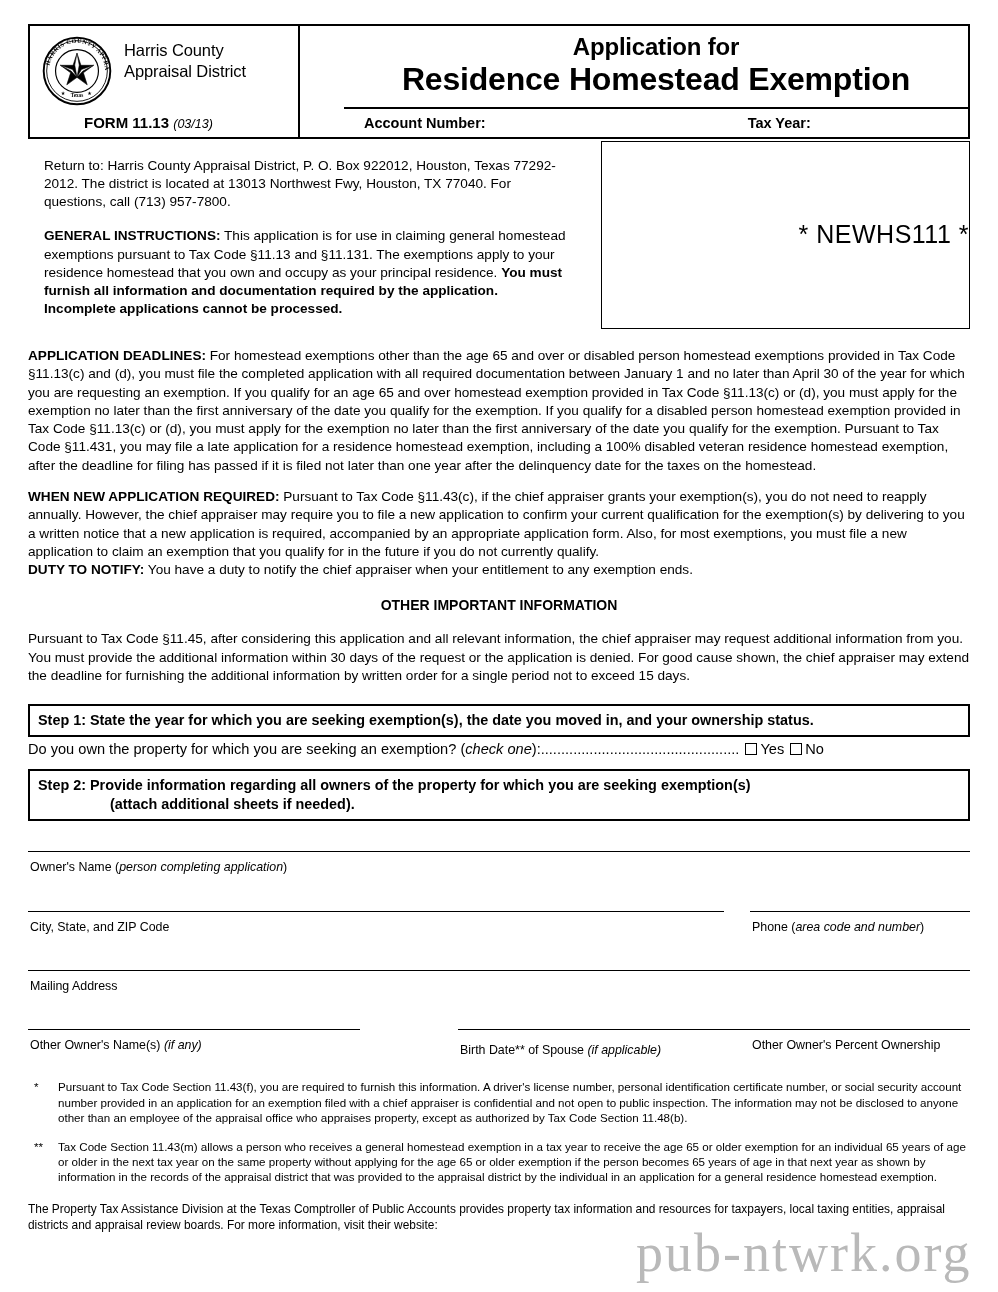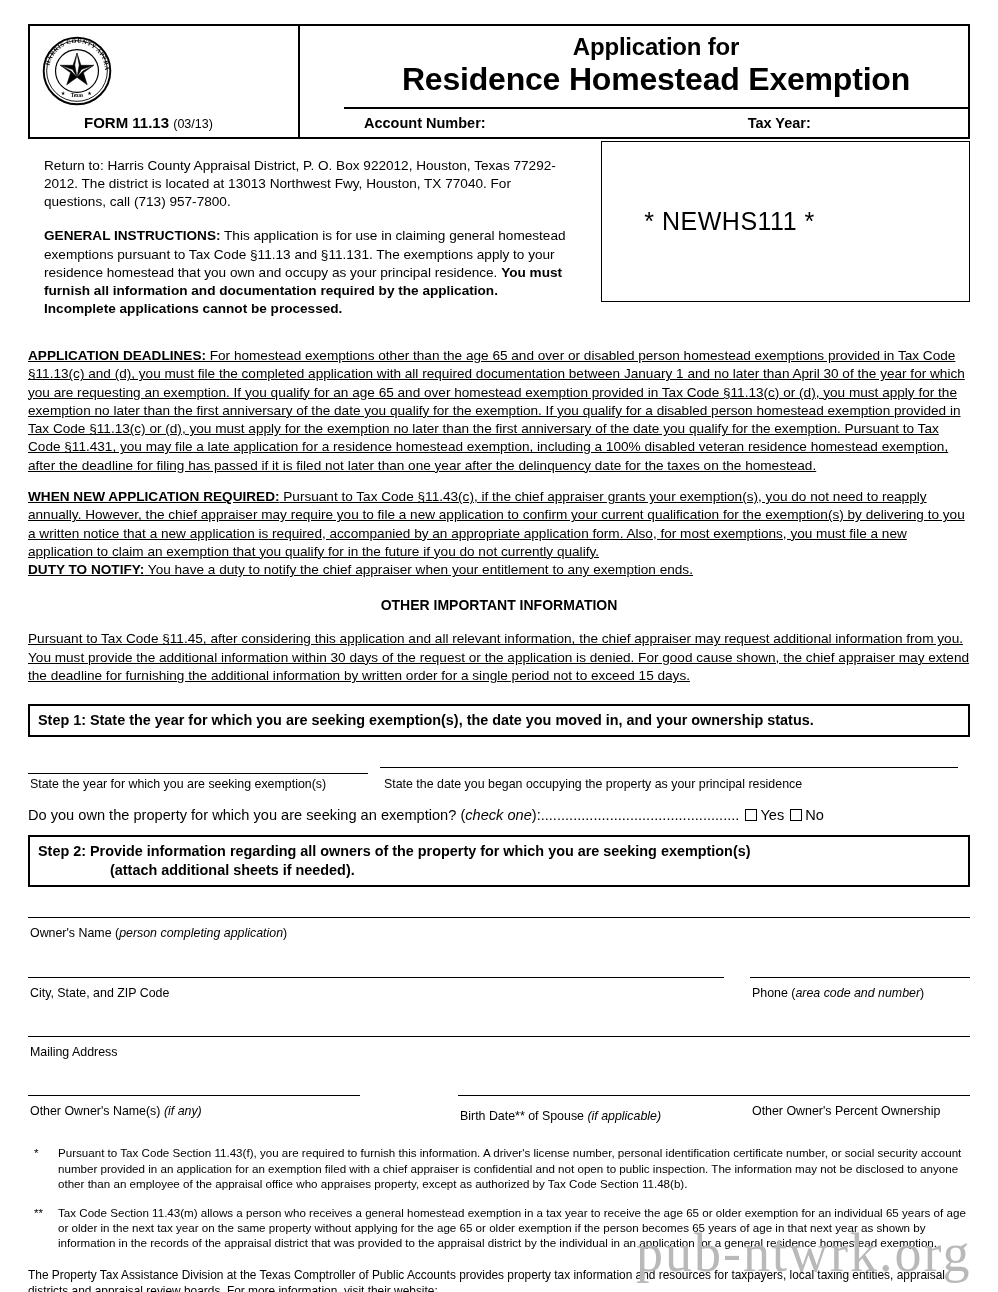--- a/index.html
+++ b/index.html
@@ -64,20 +64,21 @@
     font-size: 15px;
     font-weight: bold;
     padding-left: 48px;
     padding-bottom: 2px;
     padding-top: 4px;
     white-space: nowrap;
   }
   .formline .rev {
     font-weight: normal;
     font-size: 12.5px;
+    font-style: italic;
   }
   .hdr-right {
     flex: 1;
     display: flex;
     flex-direction: column;
     box-sizing: border-box;
     margin-left: 44px;
   }
   .title-cell {
     flex: 1;
@@ -126,41 +127,41 @@
     padding-right: 6px;
   }
   .intro-left p {
     margin: 16px;
     font-size: 13.6px;
     line-height: 1.335;
   }
   .intro-left p.second { margin-top: 5px; }
   .barcode-box {
     width: 372px;
-    height: 161px;
+    height: 188px;
     border: 1.5px solid #000;
     box-sizing: border-box;
     display: flex;
     align-items: center;
     padding-left: 42px;
     margin-left: 13px;
+    justify-content: flex-end;
   }
   .barcode-text {
     font-size: 25px;
     letter-spacing: 0.5px;
     font-family: "Liberation Sans", sans-serif;
   }
 
   
   .para {
     font-size: 13.6px;
     line-height: 1.345;
     margin: 0;
     text-align: left;
-    text-decoration: underline;
   }
   .spaced { margin-top: 13px; }
   .center-head {
     text-align: center;
     font-weight: bold;
     font-size: 14px;
     margin-top: 18px;
   }
 
   
@@ -260,20 +261,24 @@
               <textPath href="#arcTop" startOffset="6%">HARRIS COUNTY APPRAISAL DISTRICT</textPath>
             </text>
             <polygon points="50,26 55.3,42.3 72.4,42.3 58.6,52.4 63.8,68.7 50,58.6 36.2,68.7 41.4,52.4 27.6,42.3 44.7,42.3" fill="#000" stroke="#000" stroke-width="0.8"></polygon>
             <polygon points="50,26 53,42 50,58.6 47,42" fill="#fff" stroke="#000" stroke-width="0.7"></polygon>
             <polygon points="72.4,42.3 56,48 50,58.6 58,50" fill="#fff" stroke="#000" stroke-width="0.7"></polygon>
             <polygon points="27.6,42.3 44,48 50,58.6 42,50" fill="#fff" stroke="#000" stroke-width="0.7"></polygon>
             <text x="50" y="85" text-anchor="middle" font-family="'Liberation Serif', serif" font-size="7" font-weight="bold">Texas</text>
             <text x="28" y="83" font-size="7" fill="#000">★</text>
             <text x="64" y="83" font-size="7" fill="#000">★</text>
           </svg>
+          <div class="agency">
+            <div>Harris County</div>
+            <div>Appraisal District</div>
+          </div>
         </div>
         <div class="formline">
           <span>FORM 11.13</span>
           <span class="rev">(03/13)</span>
         </div>
       </div>
       <div class="hdr-right">
         <div class="title-cell">
           <div class="title-line1">Application for</div>
           <div class="title-line2">Residence Homestead Exemption</div>
@@ -300,26 +305,20 @@
     <p class="para spaced"><b>WHEN NEW APPLICATION REQUIRED:</b><span> Pursuant to Tax Code §11.43(c), if the chief appraiser grants your exemption(s), you do not need to reapply annually. However, the chief appraiser may require you to file a new application to confirm your current qualification for the exemption(s) by delivering to you a written notice that a new application is required, accompanied by an appropriate application form. Also, for most exemptions, you must file a new application to claim an exemption that you qualify for in the future if you do not currently qualify.</span></p>
     <p class="para"><b>DUTY TO NOTIFY:</b><span> You have a duty to notify the chief appraiser when your entitlement to any exemption ends.</span></p>
 
     <div class="center-head">OTHER IMPORTANT INFORMATION</div>
     <p class="para" style="margin-top:17px;">Pursuant to Tax Code §11.45, after considering this application and all relevant information, the chief appraiser may request additional information from you. You must provide the additional information within 30 days of the request or the application is denied. For good cause shown, the chief appraiser may extend the deadline for furnishing the additional information by written order for a single period not to exceed 15 days.</p>
 
     <div class="step-box" style="margin-top:19px;">
       <span>Step 1:  State the year for which you are seeking exemption(s), the date you moved in, and your ownership status.</span>
     </div>
 
-    <div class="fieldrow" style="height:46px; margin-top:20px;">
-      <div class="fline" style="left:0px; top:16px; width:340px;"></div>
-      <div class="flabel" style="left:2px; top:20px;">State the year for which you are seeking  exemption(s)</div>
-      <div class="fline" style="left:352px; top:10px; width:578px;"></div>
-      <div class="flabel" style="left:356px; top:20px;">State the date you began occupying the property as your principal residence</div>
-    </div>
 
     <div class="ownq" style="margin-top:4px;">
       <span>Do you own the property for which you are seeking an exemption? (</span><i>check one</i><span>):</span><span class="dots">.................................................</span><span class="cbox"></span><span>Yes</span><span class="cbox"></span><span>No</span>
     </div>
 
     <div class="step-box" style="margin-top:12px;">
       <span>Step 2:  Provide information regarding all owners of the property for which you are seeking exemption(s)</span>
       <span class="indent2">(attach additional sheets if needed).</span>
     </div>
 

